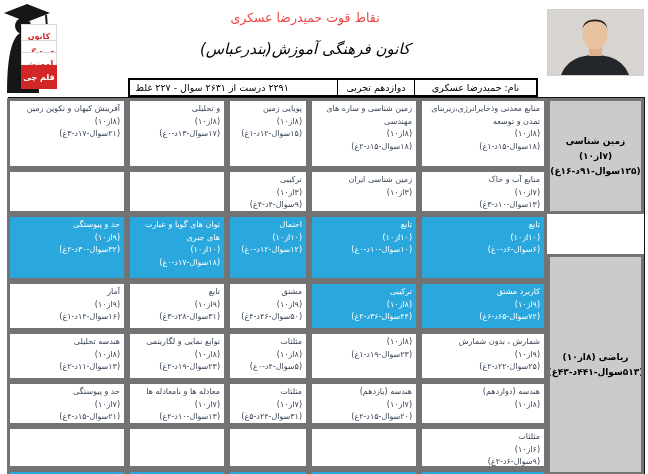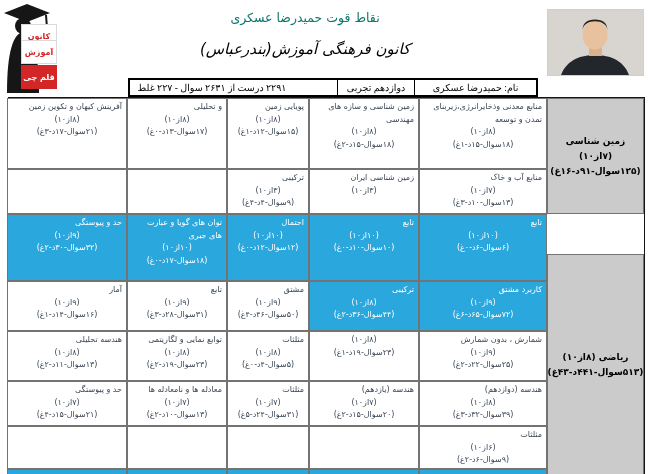--- a/index.html
+++ b/index.html
@@ -3,51 +3,51 @@
 <meta charset="utf-8">
 <style>
   * { box-sizing: border-box; margin: 0; padding: 0; }
   body { background:#fff; }
   .page {
     position: relative; width: 648px; height: 474px; background: #fff;
     overflow: hidden; font-family: "DejaVu Sans", sans-serif; direction: rtl; color:#000;
   }
   
   .hdr-center { position:absolute; left:60px; top:0; width:490px; text-align:center; }
-  .title { margin-top:10px; font-size:12.5px; color:#0f766e; }
+  .title { margin-top:10px; font-size:12.5px; color:#ef4444; }
   .subtitle { margin-top:15px; font-size:15px; color:#000;font-style:italic; }
   .infobar {
     position:absolute; left:128px; top:78px; width:410px; height:19px;
     border:2px solid #000; display:flex; direction:rtl; align-items:stretch;
     font-size:9.5px; background:#fff;
   }
-  .ib-cell { display:flex; align-items:center; justify-content:center; white-space:nowrap;font-family:Liberation Serif, serif; }
+  .ib-cell { display:flex; align-items:center; justify-content:center; white-space:nowrap; }
   .ib-name { width:121px; }
   .ib-grade { width:78px; border-left:1.5px solid #000; border-right:1.5px solid #000;margin-left:43px; }
   .ib-score { flex:1; }
   
   .logo { position:absolute; left:0; top:0; width:57px; height:95px; }
   .logo svg { position:absolute; left:0; top:0; }
   .chip { position:absolute; left:21px; width:36px; height:24px; font-size:8px; font-weight:bold;
           color:#d22726; background:#fff; border:1px solid #d9d9d9; display:flex; align-items:center; justify-content:center; }
   .chip.red { background:#d22726; color:#fff; border-color:#d22726; }
   
   .photo { position:absolute; left:547px; top:9px; width:97px; height:67px; border:1px solid #cfcfcf; }
   
   .tbl {
     position:absolute; left:8px; top:97px; width:637px; height:377px;
     display:grid; direction:rtl;
     grid-template-columns: 97px 128px 110px 82px 100px 120px;
     grid-template-rows: 71px 45px 67px 50px 50px 45px 43px 6px;
     border:1px solid #141414; background:#fff;
   }
-  .cell, .gcell { border:1px solid #737373; overflow:hidden; }
+  .cell, .gcell { border:3px solid #737373; overflow:hidden; }
   .cell { padding:2px 4px; font-size:8px; line-height:12.5px; color:#3a4656; background:#fff; }
   .cell .ct { text-align:right; }
-  .cell .cn { text-align:center; }
+  .cell .cn { text-align:right; }
   .cell.hl { background:#2aa7dc; color:#fff; }
   .gcell {
     background:#cbcbcb; display:flex; flex-direction:column; align-items:center; justify-content:center;
     text-align:center; font-size:9px; font-weight:bold; color:#000; line-height:15px; padding:2px;
   }
   .g2 { grid-row: span 2; text-align: center; }
   .g6 { grid-row: span 6; margin-top: 40px; }
 </style>
 </head>
 <body>
@@ -57,21 +57,21 @@
   <div class="logo">
     <svg width="57" height="95" viewBox="0 0 57 95">
       <polygon points="4,13 27,4 50,13 27,22" fill="#161616"></polygon>
       <line x1="46" y1="15" x2="47" y2="28" stroke="#161616" stroke-width="2"></line>
       <circle cx="23" cy="26" r="8" fill="#161616"></circle>
       <path d="M7,93 C7,52 13,34 23,32 C33,34 39,52 39,93 Z" fill="#161616"></path>
       <rect x="26" y="46" width="12" height="7" fill="#ffffff" transform="rotate(-18 32 49)"></rect>
     </svg>
     <div class="chip" style="top:24px">کانون</div>
     <div class="chip" style="top:40px">فرهنگی</div>
-    <div class="chip" style="top:40px">آموزش</div>
+    <div class="chip" style="top:52px">آموزش</div>
     <div class="chip red" style="top:65px">قلم چی</div>
   </div>
 
   <div class="photo">
     <svg width="95" height="65" viewBox="0 0 95 65">
       <rect width="95" height="65" fill="#d8d5d0"></rect>
       <path d="M13,65 C19,49 34,45 47,45 C60,45 75,49 81,65 Z" fill="#23262b"></path>
       <rect x="41" y="36" width="13" height="10" fill="#dcb28c"></rect>
       <ellipse cx="47" cy="25" rx="12.5" ry="14.5" fill="#e8c19e"></ellipse>
       <path d="M34.5,21 C34.5,8 59.5,8 59.5,21 C59.5,13 55,9.5 47,9.5 C39,9.5 34.5,13 34.5,21 Z" fill="#241f1c"></path>
@@ -217,21 +217,20 @@
     </div>
     <div class="cell">
       <div class="ct">هندسه تحلیلی</div>
       <div class="cn">(۸از۱۰)</div>
       <div class="cn">(۱۳سوال-۱۱د-۲غ)</div>
     </div>
 
     <div class="cell">
       <div class="ct">هندسه (دوازدهم)</div>
       <div class="cn">(۸از۱۰)</div>
-      <div class="cn">(۳۹سوال-۳۲د-۳غ)</div>
     </div>
     <div class="cell">
       <div class="ct">هندسه (یازدهم)</div>
       <div class="cn">(۷از۱۰)</div>
       <div class="cn">(۲۰سوال-۱۵د-۲غ)</div>
     </div>
     <div class="cell">
       <div class="ct">مثلثات</div>
       <div class="cn">(۷از۱۰)</div>
       <div class="cn">(۳۱سوال-۲۴د-۵غ)</div>

